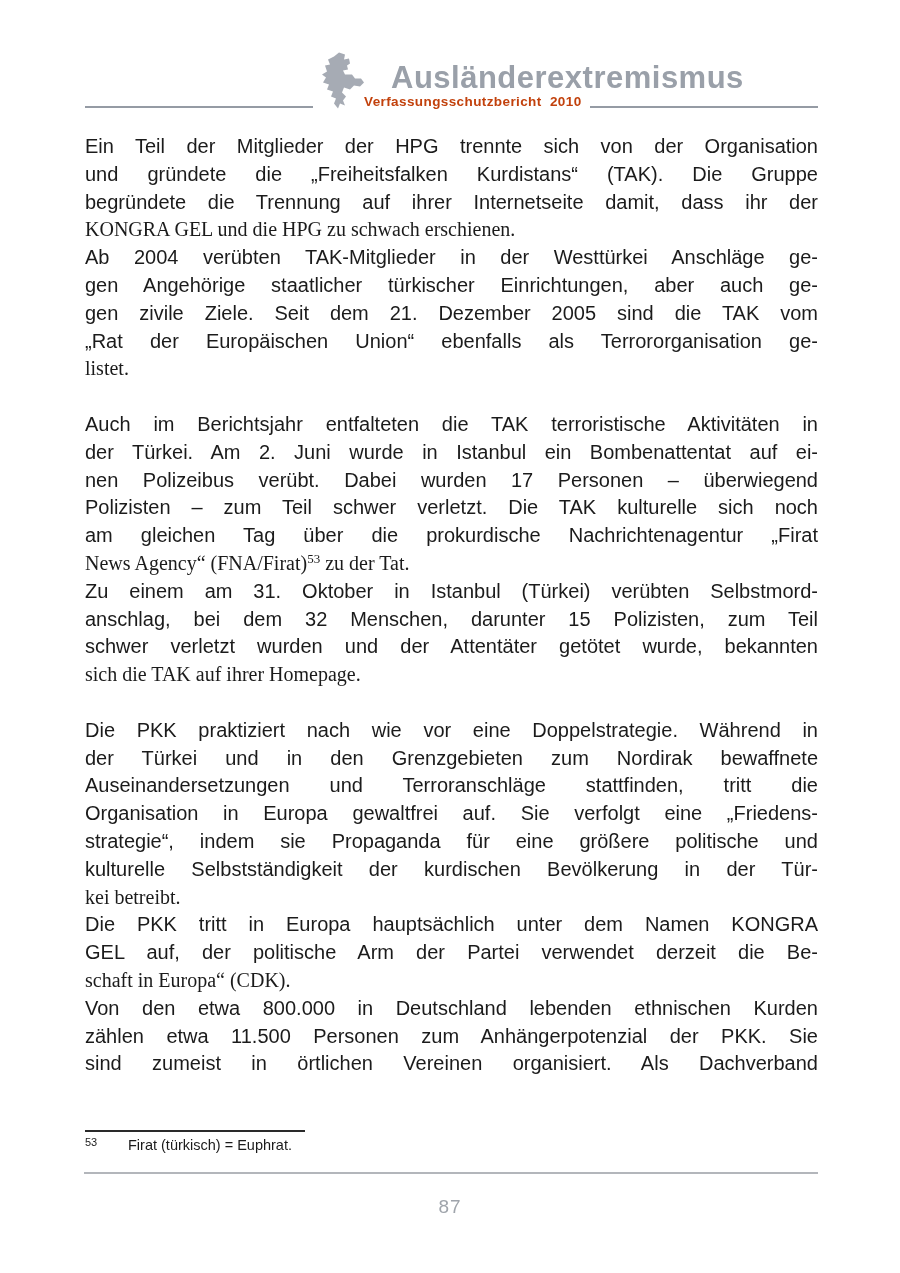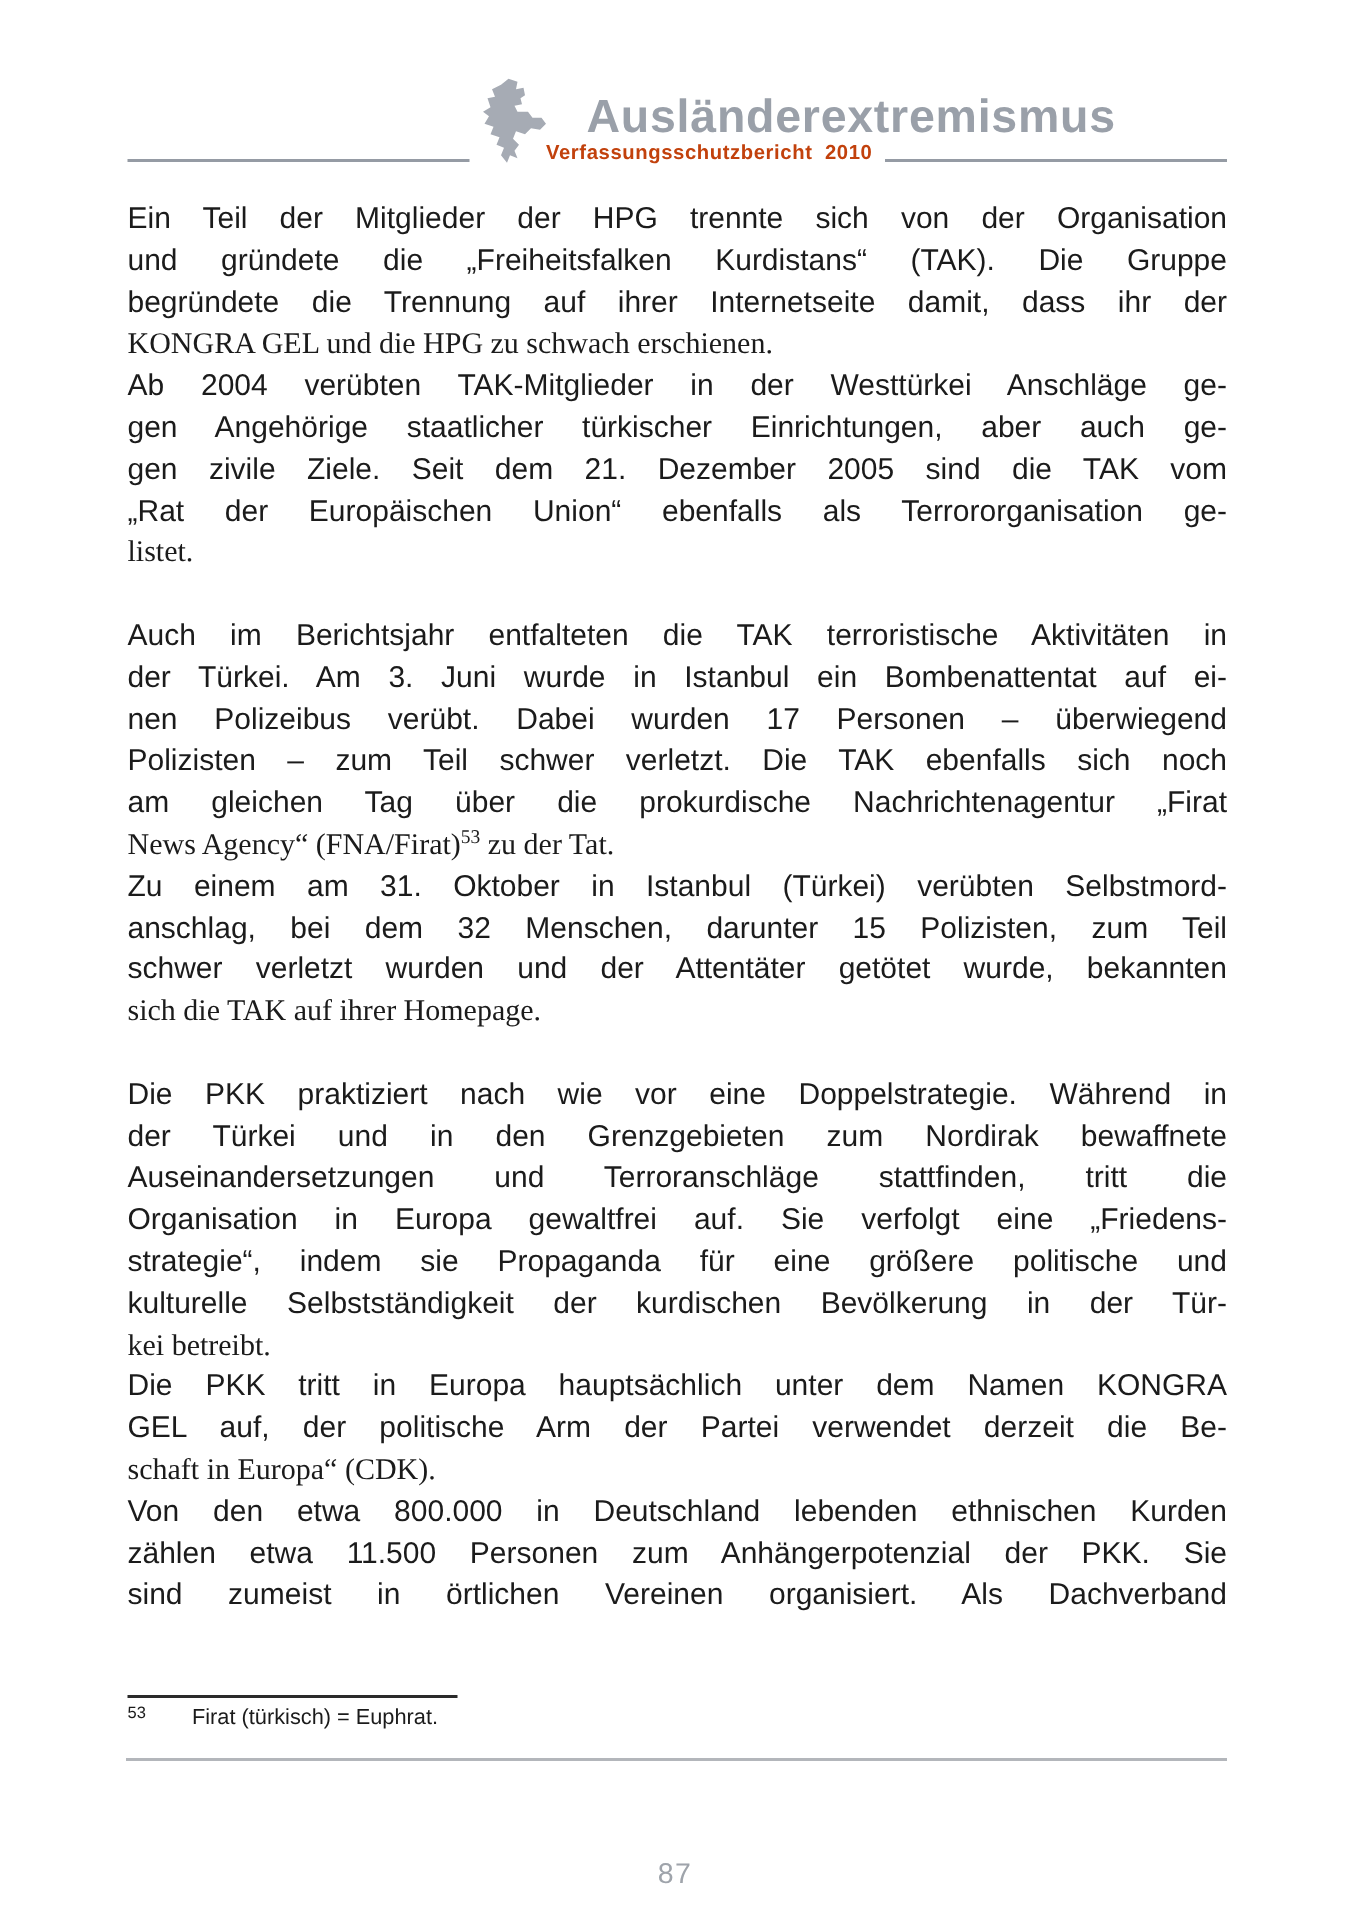--- a/index.html
+++ b/index.html
@@ -105,21 +105,20 @@
   }
   .page-number {
     position: absolute;
     left: 0;
     top: 1196px;
     width: 900px;
     text-align: center;
     font-size: 19px;
     letter-spacing: 1px;
     color: #9fa4ab;
-    margin-top: 43px;
   }
 </style>
 </head>
 <body>
 
 <div class="page">
 
   <div>
     <svg class="logo" viewBox="0 0 52 58" xmlns="http://www.w3.org/2000/svg">
       <path fill="#a6abb4" d="M20,5 L25,1 L31,3 L30,8 L35,7 L36,12 L33,14 L34,18 L29,19 L31,23
@@ -145,23 +144,23 @@
     <div class="para">
       <div class="ln j">Ab 2004 verübten TAK-Mitglieder in der Westtürkei Anschläge ge-</div>
       <div class="ln j">gen Angehörige staatlicher türkischer Einrichtungen, aber auch ge-</div>
       <div class="ln j">gen zivile Ziele. Seit dem 21. Dezember 2005 sind die TAK vom</div>
       <div class="ln j">„Rat der Europäischen Union“ ebenfalls als Terrororganisation ge-</div>
       <div class="ln last">listet.</div>
     </div>
 
     <div class="para gap-before">
       <div class="ln j">Auch im Berichtsjahr entfalteten die TAK terroristische Aktivitäten in</div>
-      <div class="ln j">der Türkei. Am 3. Juni wurde in Istanbul ein Bombenattentat auf ei-</div>
+      <div class="ln j">der Türkei. Am 2. Juni wurde in Istanbul ein Bombenattentat auf ei-</div>
       <div class="ln j">nen Polizeibus verübt. Dabei wurden 17 Personen – überwiegend</div>
-      <div class="ln j">Polizisten – zum Teil schwer verletzt. Die TAK ebenfalls sich noch</div>
+      <div class="ln j">Polizisten – zum Teil schwer verletzt. Die TAK kulturelle sich noch</div>
       <div class="ln j">am gleichen Tag über die prokurdische Nachrichtenagentur „Firat</div>
       <div class="ln last"><span>News Agency“ (FNA/Firat)</span><sup class="fnref">53</sup><span> zu der Tat.</span></div>
     </div>
 
     <div class="para">
       <div class="ln j">Zu einem am 31. Oktober in Istanbul (Türkei) verübten Selbstmord-</div>
       <div class="ln j">anschlag, bei dem 32 Menschen, darunter 15 Polizisten, zum Teil</div>
       <div class="ln j">schwer verletzt wurden und der Attentäter getötet wurde, bekannten</div>
       <div class="ln last">sich die TAK auf ihrer Homepage.</div>
     </div>

